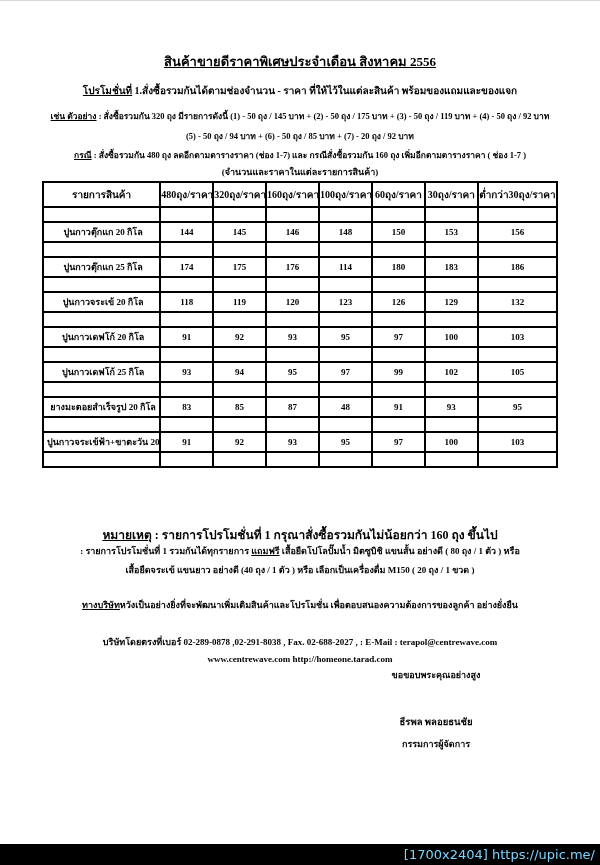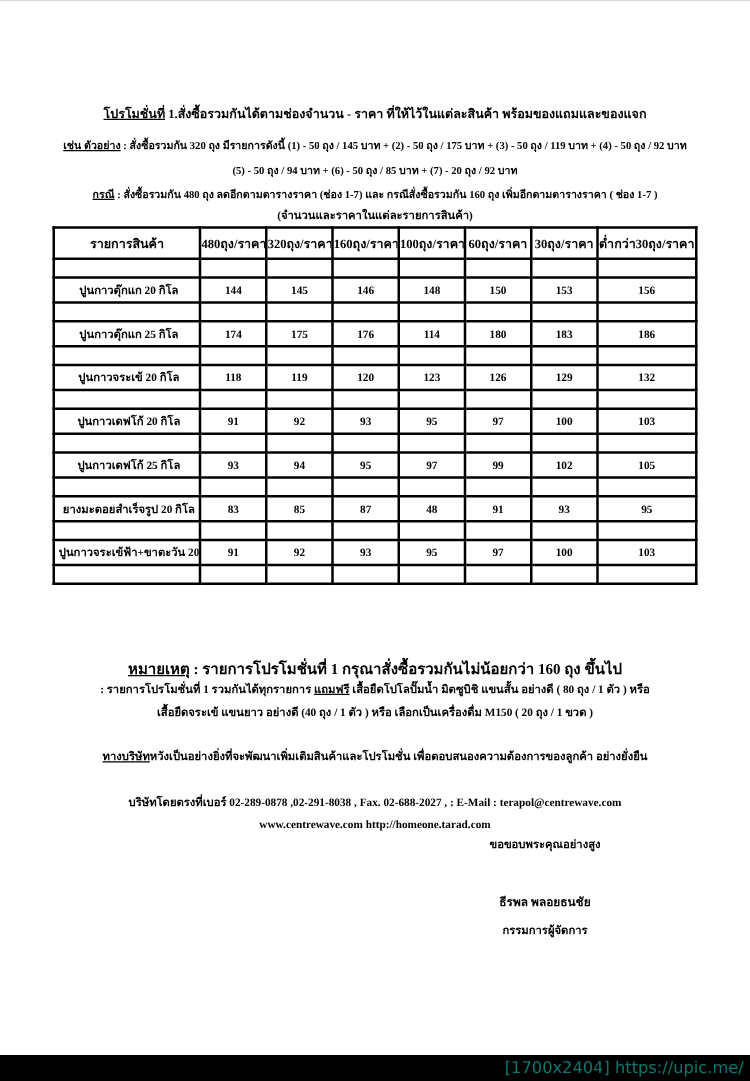--- a/index.html
+++ b/index.html
@@ -58,33 +58,36 @@
 
   .signoff { position:absolute; left:330px; width:212px; text-align:center; font-weight:bold; }
   .thanks   { top:667px; font-size:9px; }
   .sign-name{ top:713px; font-size:9.5px; }
   .sign-pos { top:736px; font-size:9px; }
 
   .watermark-bar {
     position:absolute; left:0; bottom:0;
     width:100%; height:21px;
     background:#000;
-    color:#0f766e;
+    color:#7dd3fc;
     text-align:right;
     font-family:"DejaVu Sans",sans-serif;
     font-size:13px;
     line-height:21px;
     padding-right:5px;
   }
 </style>
 </head>
 <body>
 
 <div class="page">
 
+  <div class="line title">
+    <span>สินค้าขายดีราคาพิเศษประจำเดือน สิงหาคม 2556</span>
+  </div>
 
   <div class="line promo"><span class="u">โปรโมชั่นที่</span><span> 1.สั่งซื้อรวมกันได้ตามช่องจำนวน - ราคา ที่ให้ไว้ในแต่ละสินค้า พร้อมของแถมและของแจก</span></div>
 
   <div class="line example"><span class="u">เช่น ตัวอย่าง</span><span> : สั่งซื้อรวมกัน 320 ถุง มีรายการดังนี้ (1) - 50 ถุง / 145 บาท + (2) - 50 ถุง / 175 บาท + (3) - 50 ถุง / 119 บาท + (4) - 50 ถุง / 92 บาท</span></div>
 
   <div class="line example2">(5) - 50 ถุง / 94 บาท + (6) - 50 ถุง / 85 บาท + (7) - 20 ถุง / 92 บาท</div>
 
   <div class="line case"><span class="u">กรณี</span><span> : สั่งซื้อรวมกัน 480 ถุง ลดอีกตามตารางราคา (ช่อง 1-7)  และ กรณีสั่งซื้อรวมกัน 160 ถุง เพิ่มอีกตามตารางราคา ( ช่อง 1-7 )</span></div>
 
   <div class="line caption">(จำนวนและราคาในแต่ละรายการสินค้า)</div>

